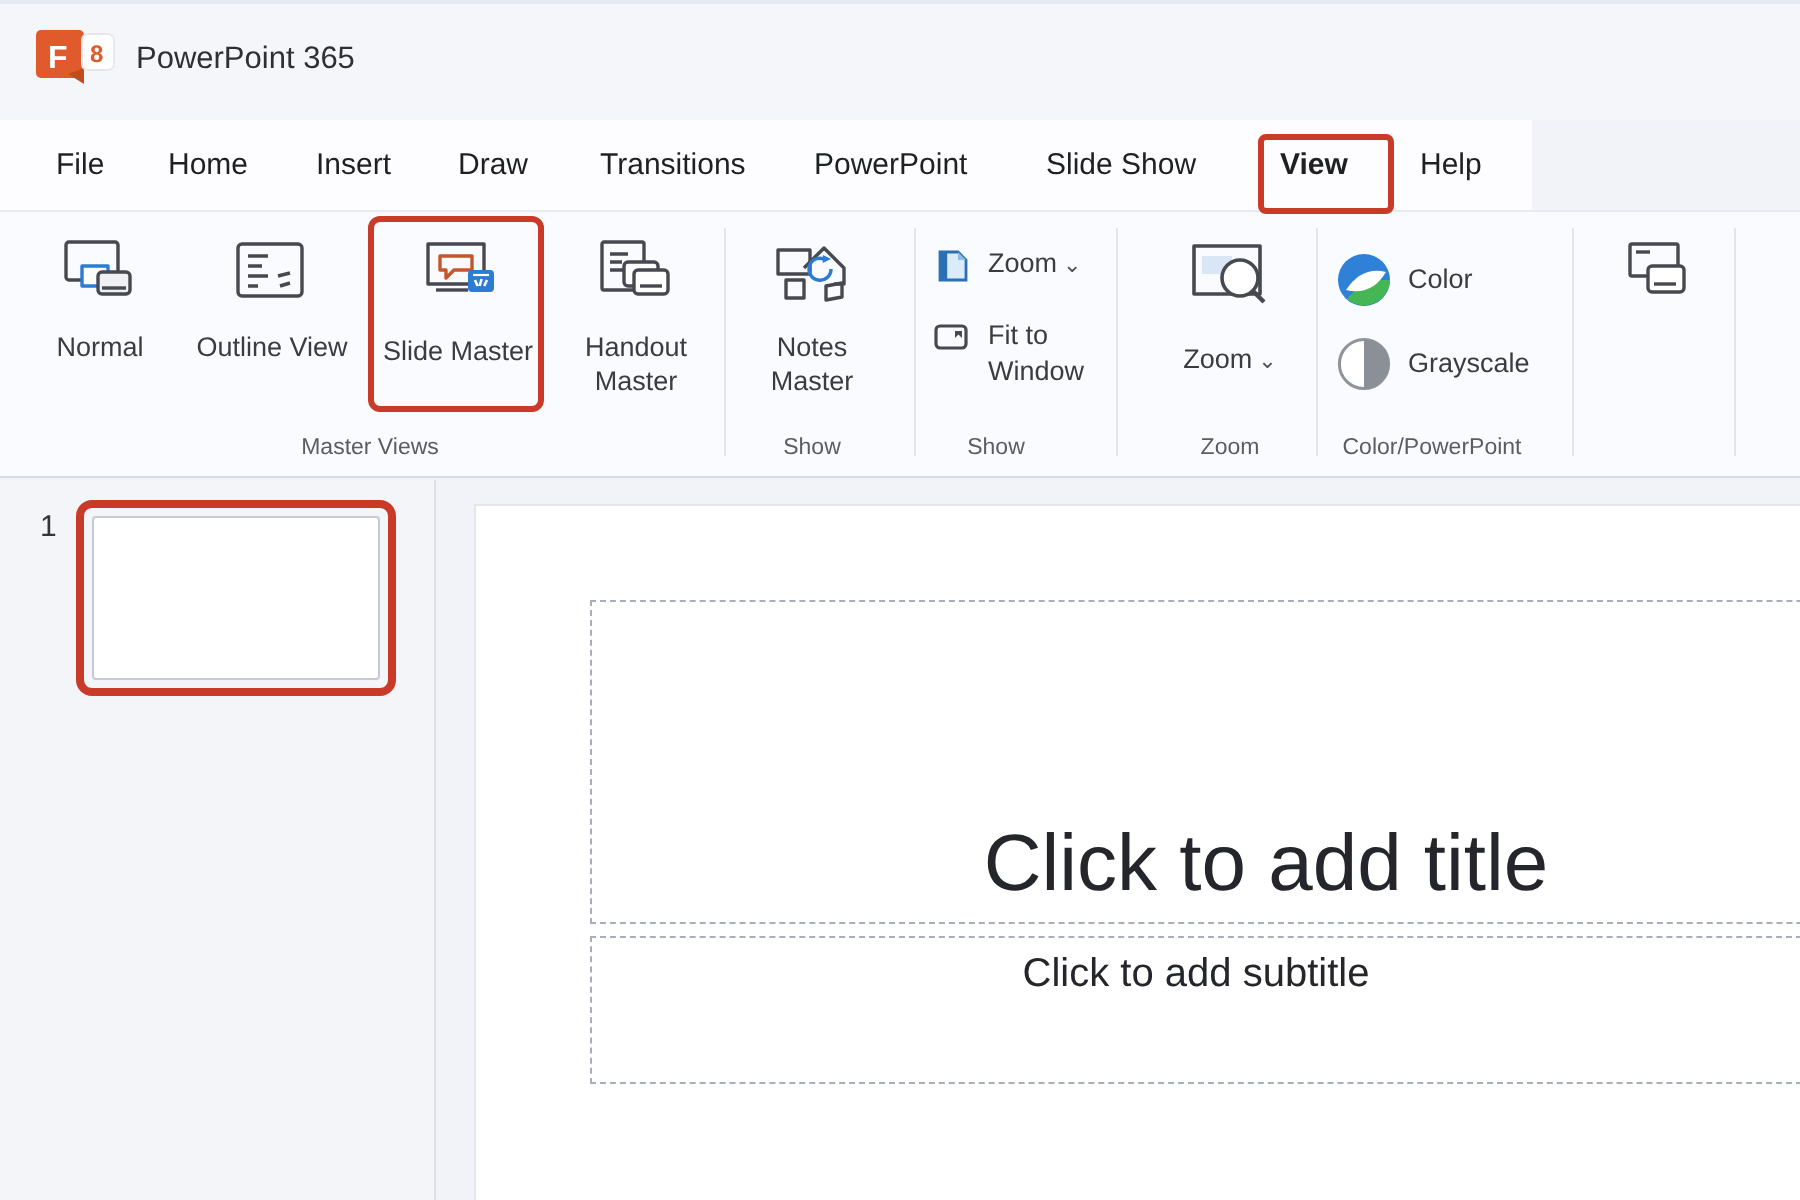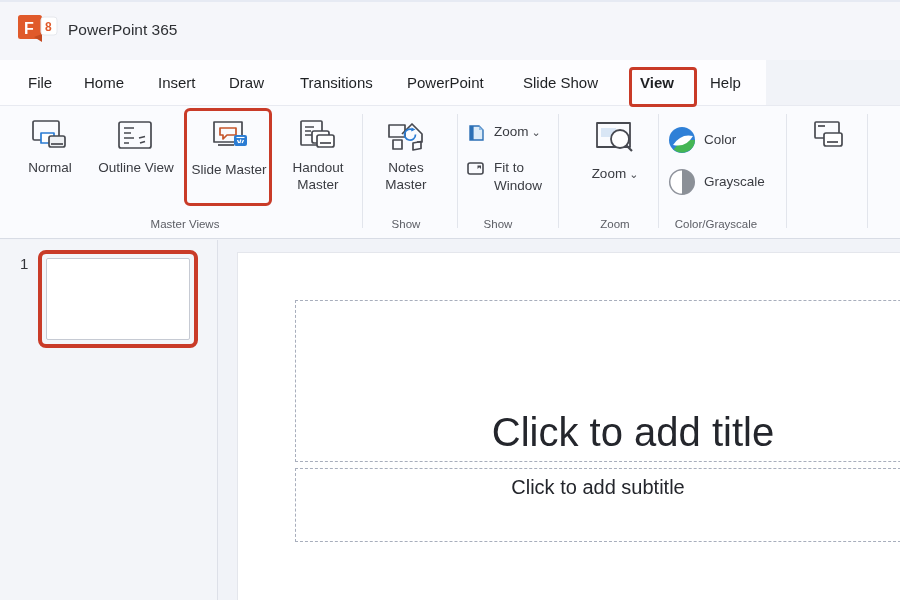--- a/index.html
+++ b/index.html
@@ -17,21 +17,21 @@
   .menubar { position:absolute; left:0; top:60px; width:766px; height:45px; background:#fdfdff; }
   .mi { position:absolute; top:0; height:45px; line-height:45px; font-size:15px; color:#1e2023; cursor:default; }
   .mi-file{left:28px;} .mi-home{left:84px;} .mi-insert{left:158px;} .mi-draw{left:229px;}
   .mi-trans{left:300px;} .mi-anim{left:407px;} .mi-slideshow{left:523px;}
   .mi-view{left:640px; font-weight:bold;} .mi-help{left:710px;}
 
   
   .ribbon { position:absolute; left:0; top:105px; width:900px; height:134px;
             background:#fafbfe; border-top:1px solid #e8eaf1; border-bottom:1px solid #d8dce5; }
   .rbtn { position:absolute; top:13px; display:flex; flex-direction:column; align-items:center;
-          gap:6px; text-align:center; font-size:13.5px; color:#3a3c42; line-height:1.28; cursor:default; }
+          gap:12px; text-align:center; font-size:13.5px; color:#3a3c42; line-height:1.28; cursor:default; }
   .b-normal{left:14px;width:72px;} .b-outline{left:88px;width:96px;}
   .b-slidemaster{left:186px;width:86px;} .b-handout{left:280px;width:76px;}
   .b-notes{left:370px;width:72px;text-align:center;} .b-zoombig{left:576px;width:78px;}
   .b-newwindow{left:790px;width:74px;}
   .srow { position:absolute; display:flex; align-items:flex-start; gap:8px; font-size:13.5px;
           color:#3a3c42; line-height:1.3; cursor:default; }
   .r-zoomsmall{left:466px; top:17px;} .r-fit{left:466px; top:53px; width:100px;}
   .r-color{left:668px; top:20px; align-items:center;text-align:center;} .r-gray{left:668px; top:62px; align-items:center;}
   .fitlbl{ width:62px; text-align:left; }
   .glabel { position:absolute; top:112px; font-size:11.5px; color:#5b5d64; text-align:center; }
@@ -235,21 +235,21 @@
         </svg>
       </span>
     </div>
 
     <div class="vsep vs6"></div>
 
     <div class="glabel gl-master">Master Views</div>
     <div class="glabel gl-show1">Show</div>
     <div class="glabel gl-show2">Show</div>
     <div class="glabel gl-zoom">Zoom</div>
-    <div class="glabel gl-colorgray">Color/Grayscale</div>
+    <div class="glabel gl-colorgray">Color/PowerPoint</div>
   </div>
 
   <div class="panel"></div>
   <span class="slide-num">1</span>
   <div class="thumb"></div>
 
   <div class="slide-canvas"></div>
   <div class="ph ph-title">
     <span>Click to add title</span>
   </div>

